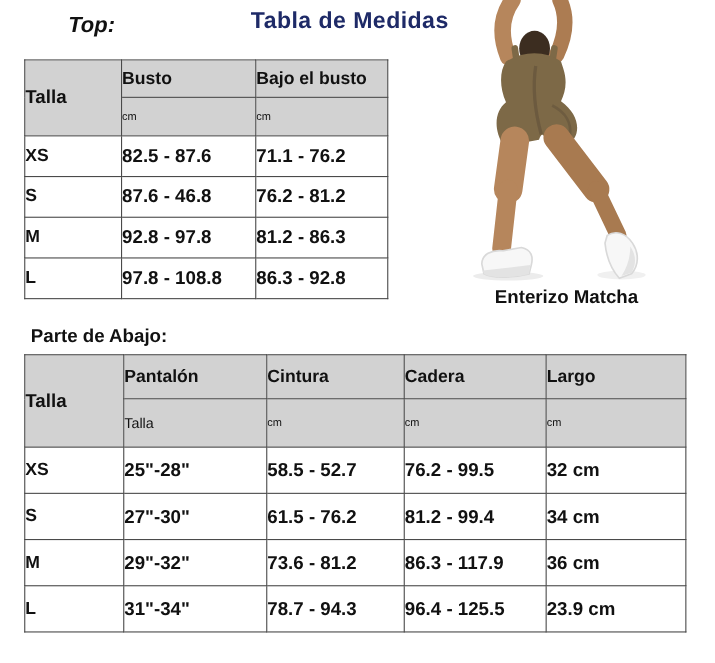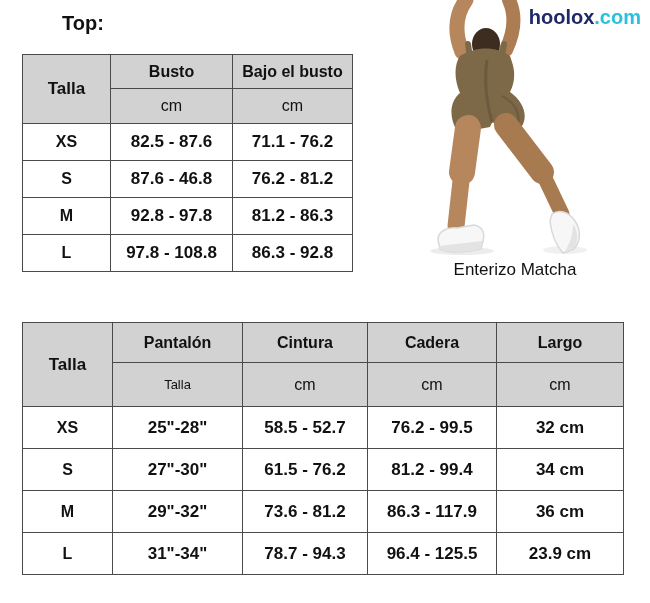--- a/index.html
+++ b/index.html
@@ -1,59 +1,57 @@
 <!DOCTYPE html>
 <html><head>
 <meta charset="utf-8">
 <style>
   html,body{margin:0;padding:0;background:#fff;}
   .page{position:relative;width:650px;height:603px;background:#ffffff;
         font-family:"Liberation Sans",sans-serif;color:#111;overflow:hidden;}
 
   
-  .top-label{position:absolute;left:62px;top:12px;font-size:20px;font-weight:bold;color:#111;}
+  .top-label{position:absolute;left:62px;top:12px;font-size:20px;font-weight:bold;font-style:italic;color:#111;}
   .main-title{position:absolute;left:228px;top:7px;margin:0;font-size:21px;font-weight:bold;
               color:#1e2a67;letter-spacing:.4px;}
   .logo{position:absolute;right:9px;top:6px;font-size:20px;font-weight:bold;color:#1e2a67;}
   .logo .tld{color:#29c2d8;}
 
   
   table{border-collapse:collapse;position:absolute;table-layout:fixed;background:#fff;}
-  th,td{border:1px solid #4a4a4a;text-align:center;vertical-align:middle;padding:0;overflow:hidden;}
+  th,td{border:1px solid #4a4a4a;text-align:left;vertical-align:middle;padding:0;overflow:hidden;}
   .hdr{background:#d2d2d2;}
   .corner{font-size:17px;font-weight:bold;}
   .col-label{font-size:16px;font-weight:bold;}
-  .unit{font-size:16px;font-weight:normal;}
+  .unit{font-size:10px;font-weight:normal;}
   .unit-sm{font-size:13px;font-weight:normal;}
   .size-cell{font-size:16px;font-weight:bold;}
   .val{font-size:17px;font-weight:bold;}
 
   .tbl-top{left:22px;top:54px;width:330px;}
   .tbl-top .hr1{height:34px;} .tbl-top .hr2{height:35px;} .tbl-top .br{height:37px;}
 
   .tbl-bottom{left:22px;top:322px;width:601px;}
   .tbl-bottom .hr1{height:40px;} .tbl-bottom .hr2{height:44px;} .tbl-bottom .br{height:42px;}
 
   
   .section-heading{position:absolute;left:28px;top:296px;font-size:17px;font-weight:bold;color:#111;}
 
   
   .figure-wrap{position:absolute;left:402px;top:0;width:246px;height:258px;}
   .product-caption{position:absolute;left:392px;top:260px;width:246px;text-align:center;
-                   font-size:17px;font-weight:normal;color:#111;}
+                   font-size:17px;font-weight:bold;color:#111;}
 </style>
 </head>
 <body>
 
 <div class="page">
 
   <div class="top-label">Top:</div>
-  <div class="logo">
-    <span>hoolox</span><span class="tld">.com</span>
-  </div>
+  <h1 class="main-title">Tabla de Medidas</h1>
 
   <table class="tbl-top">
     <colgroup>
         <col style="width:88px">
         <col style="width:122px">
         <col style="width:120px">
       </colgroup>
     <tbody>
         <tr class="hr1">
       <th class="hdr corner" rowspan="2">Talla</th>
@@ -119,20 +117,21 @@
       <path d="M140,172 L160,214" stroke="#a87a50" stroke-width="15" stroke-linecap="round" fill="none"></path>
 
       <path d="M36,240 C36,231 45,227 55,228 L72,225 C81,227 83,233 81,241 L79,249 C62,253 45,253 38,249 Z" fill="#f7f7f7" stroke="#d9d9d9" stroke-width="1.5"></path>
       <path d="M37,246 L80,241 L79,249 C62,253 45,253 38,249 Z" fill="#e3e3e3"></path>
       <path d="M150,214 C158,209 167,212 173,221 C179,230 179,241 172,249 L161,253 C153,244 149,231 148,221 Z" fill="#f7f7f7" stroke="#d9d9d9" stroke-width="1.5"></path>
       <path d="M171,224 C176,231 177,240 172,248 L163,251 C169,242 171,232 171,224 Z" fill="#e3e3e3"></path>
     </svg>
   </div>
   <div class="product-caption">Enterizo Matcha</div>
 
+  <div class="section-heading">Parte de Abajo:</div>
 
   <table class="tbl-bottom">
     <colgroup>
         <col style="width:90px">
         <col style="width:130px">
         <col style="width:125px">
         <col style="width:129px">
         <col style="width:127px">
       </colgroup>
     <tbody>

